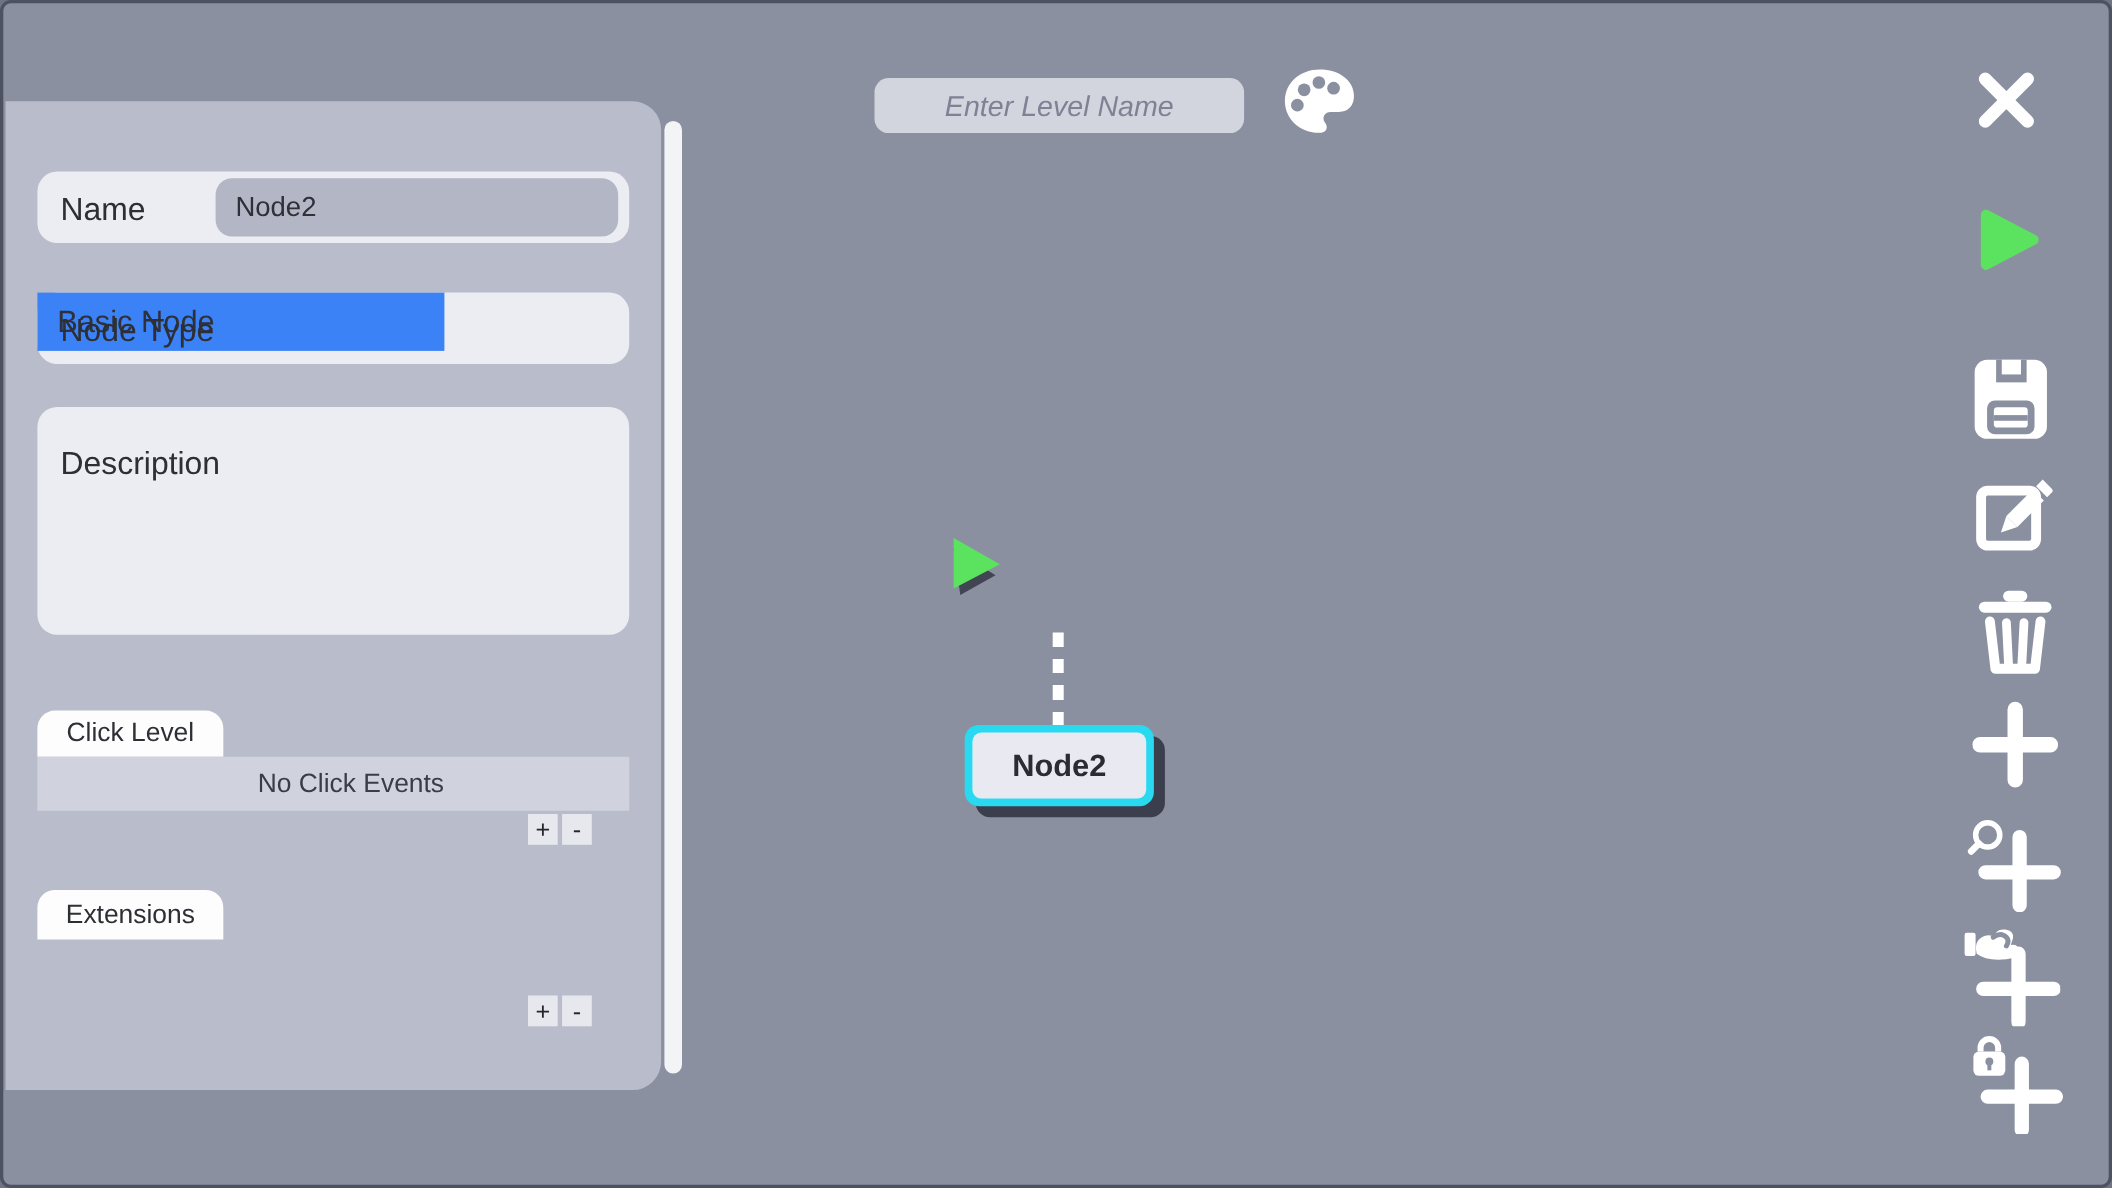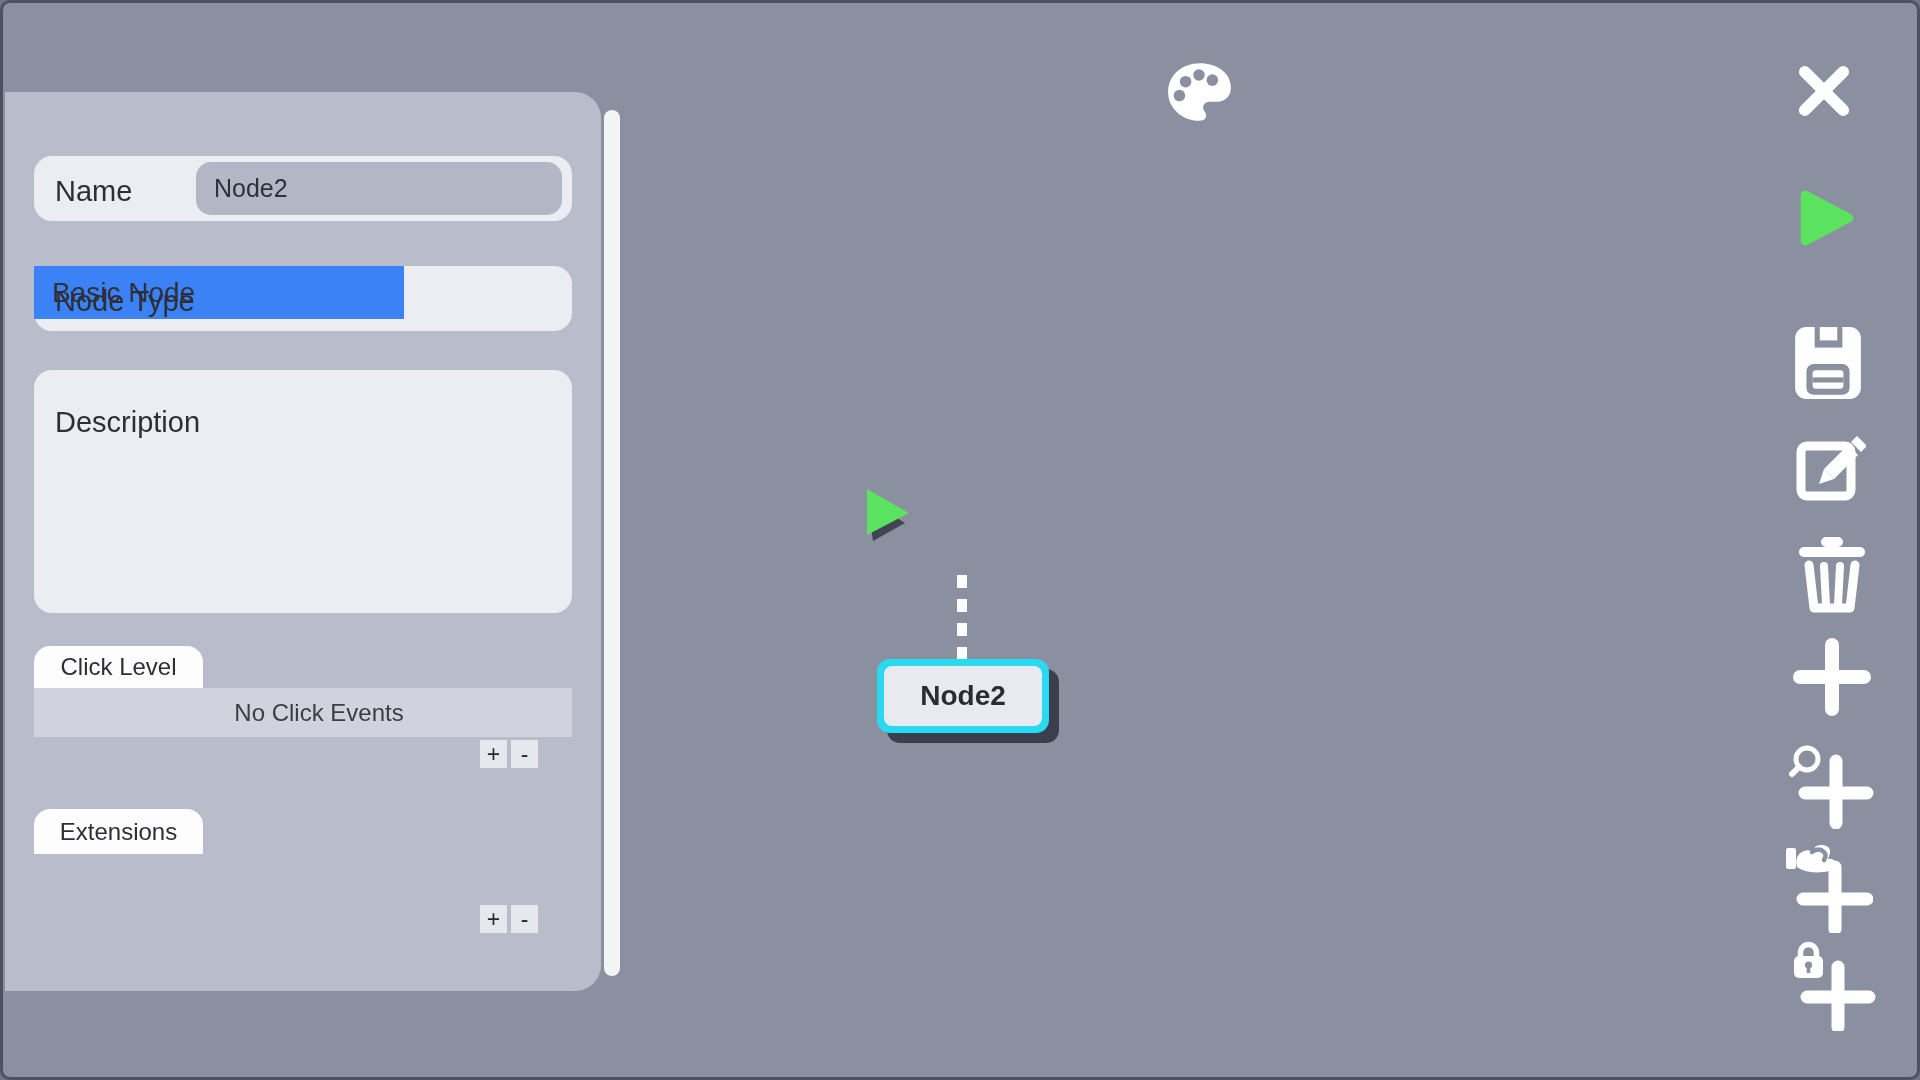--- a/index.html
+++ b/index.html
@@ -16,21 +16,21 @@
   .row-label{position:absolute;left:21px;color:#2e2f35;font-size:29px;}
   .field-input{position:absolute;border:none;outline:none;border-radius:15px;
                font-size:25px;color:#2f3038;padding:0 18px;}
   .name-row{top:64px;height:65px;}
   .name-row .row-label{top:19px;}
   .name-input{left:162px;top:6px;width:366px;height:53px;background:#b3b6c5;}
   .type-row{top:174px;height:65px;}
   .type-row .row-label{top:19px;}
   .type-input{left:162px;top:6px;width:370px;height:53px;background:#3b82f6;
               display:flex;align-items:center;padding:0 18px;font-size:28px;color:#2f3038;}
-  .desc-row{top:278px;height:243px;}
+  .desc-row{top:278px;height:207px;}
   .desc-row .row-label{top:36px;}
   .desc-input{left:161px;top:9px;width:371px;height:217px;background:#b3b6c5;
               resize:none;padding:18px 20px;font-size:25px;line-height:1.25;}
   .field-input::placeholder,.desc-input::placeholder{color:#7d8194;font-style:italic;}
 
   .tab{position:absolute;left:29px;width:169px;background:#fdfdfe;
        border-radius:16px 16px 0 0;display:flex;align-items:center;justify-content:center;
        font-size:24px;color:#2e2f35;}
   .ce-tab{top:554px;height:42px;}
   .ex-tab{top:717px;height:45px;}
@@ -78,20 +78,21 @@
   .btn-plus{left:1790px;top:634px;}
   .btn-zoomplus{left:1785px;top:742px;}
   .btn-handplus{left:1782px;top:838px;}
   .btn-lockplus{left:1789px;top:938px;}
 </style>
 </head>
 <body>
 
 <div class="app">
 
+  <input class="level-input" placeholder="Enter Level Name" style="">
   <button class="palette-btn">
     <svg width="70" height="68" viewBox="0 0 68 62">
       <path d="M34 2 C16 2 3 14 3 30 c0 16 14 28 30 28 7 0 8.5 -5 5.5 -9 -3 -4 -1 -9.5 5 -9.5 h7 c9 0 13.5 -6 13.5 -14 C64 11 50 2 34 2 z" fill="#fff"></path>
       <circle cx="20" cy="20" r="5.6" fill="#8b90a0"></circle>
       <circle cx="33" cy="13.5" r="5.6" fill="#8b90a0"></circle>
       <circle cx="46" cy="18.5" r="5.6" fill="#8b90a0"></circle>
       <circle cx="14" cy="33.5" r="5.6" fill="#8b90a0"></circle>
     </svg>
   </button>
 

